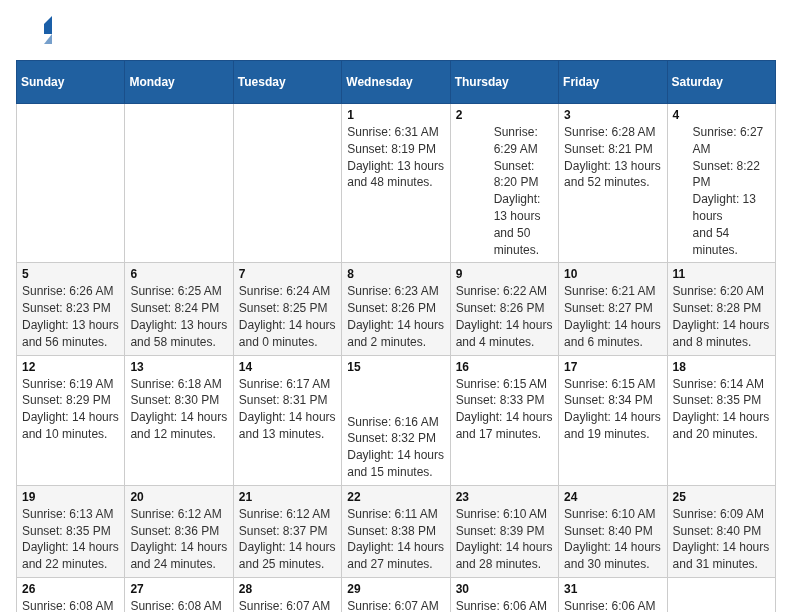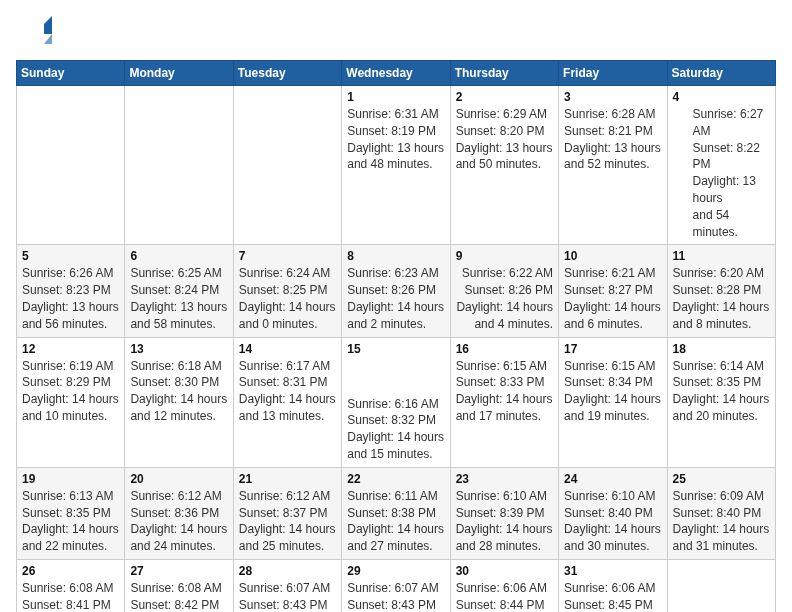--- a/index.html
+++ b/index.html
@@ -47,21 +47,21 @@
       color: #333;
     }
     .calendar {
       width: 100%;
       border-collapse: collapse;
       font-size: 11px;
     }
     .calendar thead th {
       background: #2060a0;
       color: #fff;
-      padding: 5px 4px;
+      padding: 14px 4px;
       text-align: left;
       font-size: 12px;
       border: 1px solid #1a4f8a;
     }
     .calendar tbody td {
       vertical-align: top;
       border: 1px solid #ccc;
       padding: 4px 5px;
       width: calc(100% / 7);
       height: 80px;
@@ -125,21 +125,21 @@
         <td class="empty-cell"></td>
         <td>
           <div class="day-number">1</div>
           <div class="day-info" style="white-space: pre-line;">Sunrise: 6:31 AM
 Sunset: 8:19 PM
 Daylight: 13 hours
 and 48 minutes.</div>
         </td>
         <td>
           <div class="day-number">2</div>
-          <div class="day-info" style="white-space: pre-line;">Sunrise: 6:29 AM
+          <div class="day-info" style="white-space: pre-line; margin-left: 38px;">Sunrise: 6:29 AM
 Sunset: 8:20 PM
 Daylight: 13 hours
 and 50 minutes.</div>
         </td>
         <td>
           <div class="day-number">3</div>
           <div class="day-info" style="white-space: pre-line;">Sunrise: 6:28 AM
 Sunset: 8:21 PM
 Daylight: 13 hours
 and 52 minutes.</div>
@@ -176,21 +176,21 @@
         </td>
         <td>
           <div class="day-number">8</div>
           <div class="day-info" style="white-space: pre-line;">Sunrise: 6:23 AM
 Sunset: 8:26 PM
 Daylight: 14 hours
 and 2 minutes.</div>
         </td>
         <td>
           <div class="day-number">9</div>
-          <div class="day-info" style="white-space: pre-line; text-align: right;">Sunrise: 6:22 AM
+          <div class="day-info" style="white-space: pre-line;">Sunrise: 6:22 AM
 Sunset: 8:26 PM
 Daylight: 14 hours
 and 4 minutes.</div>
         </td>
         <td>
           <div class="day-number">10</div>
           <div class="day-info" style="white-space: pre-line;">Sunrise: 6:21 AM
 Sunset: 8:27 PM
 Daylight: 14 hours
 and 6 minutes.</div>

